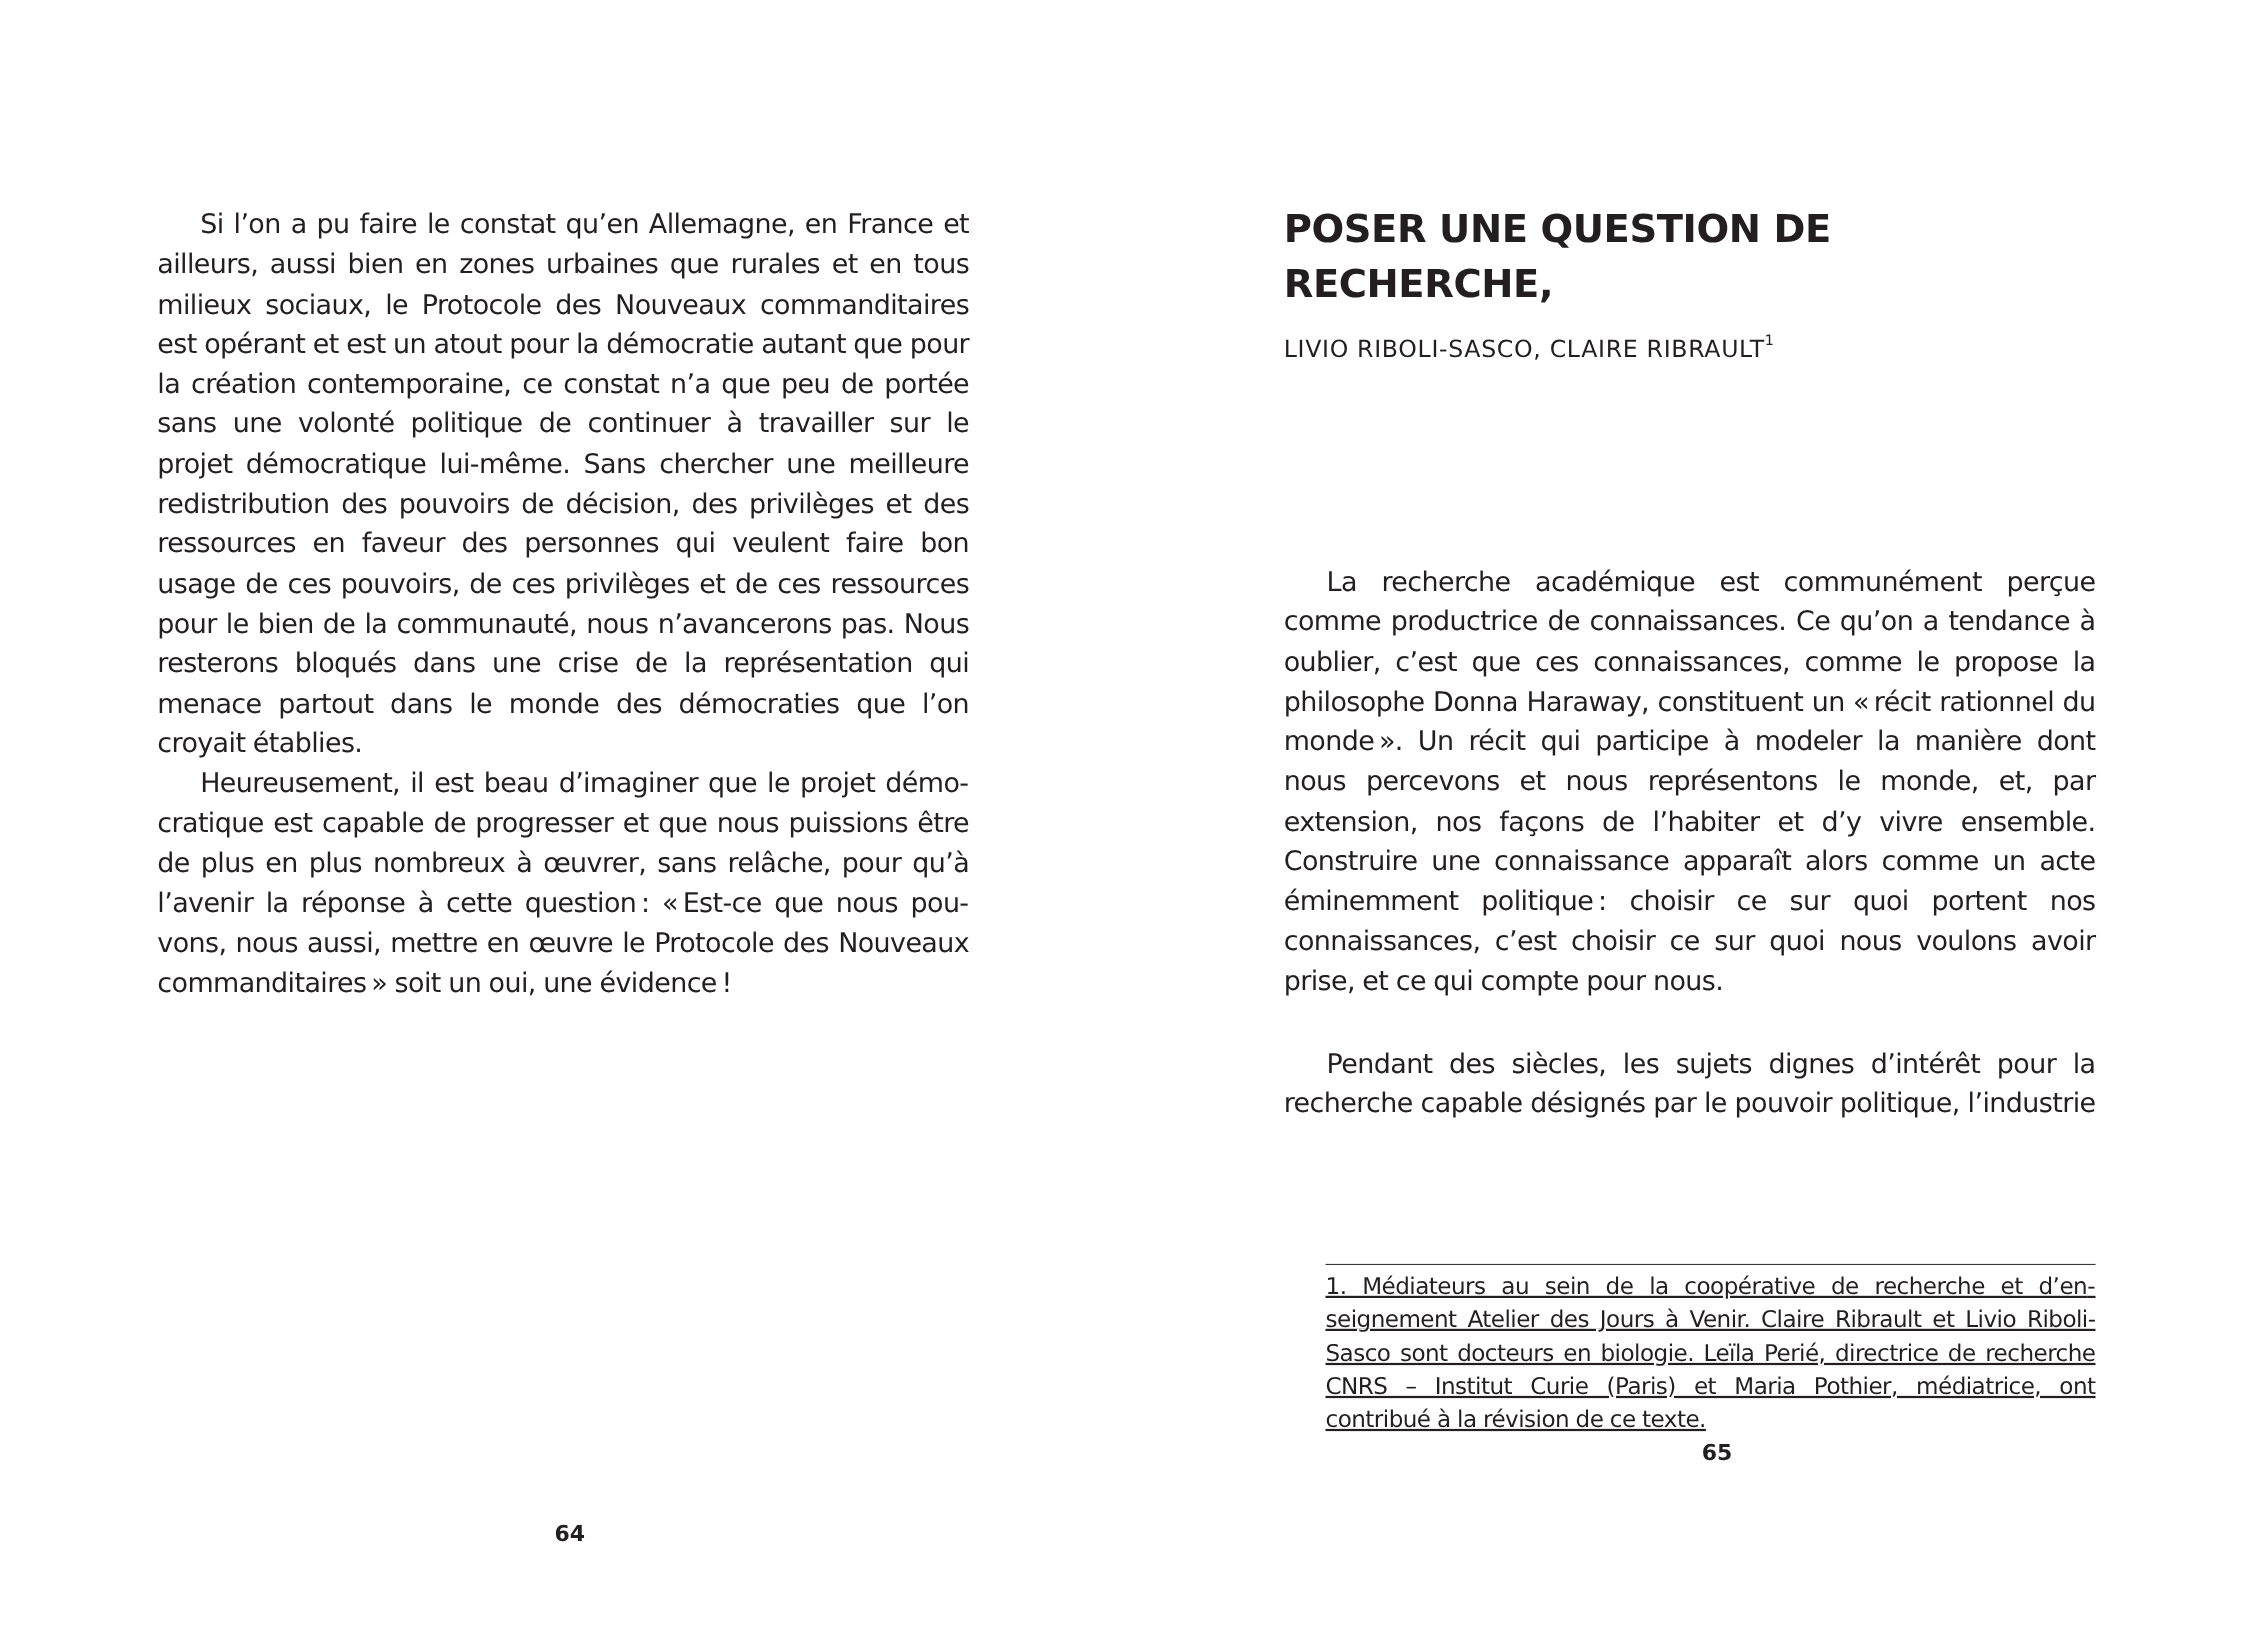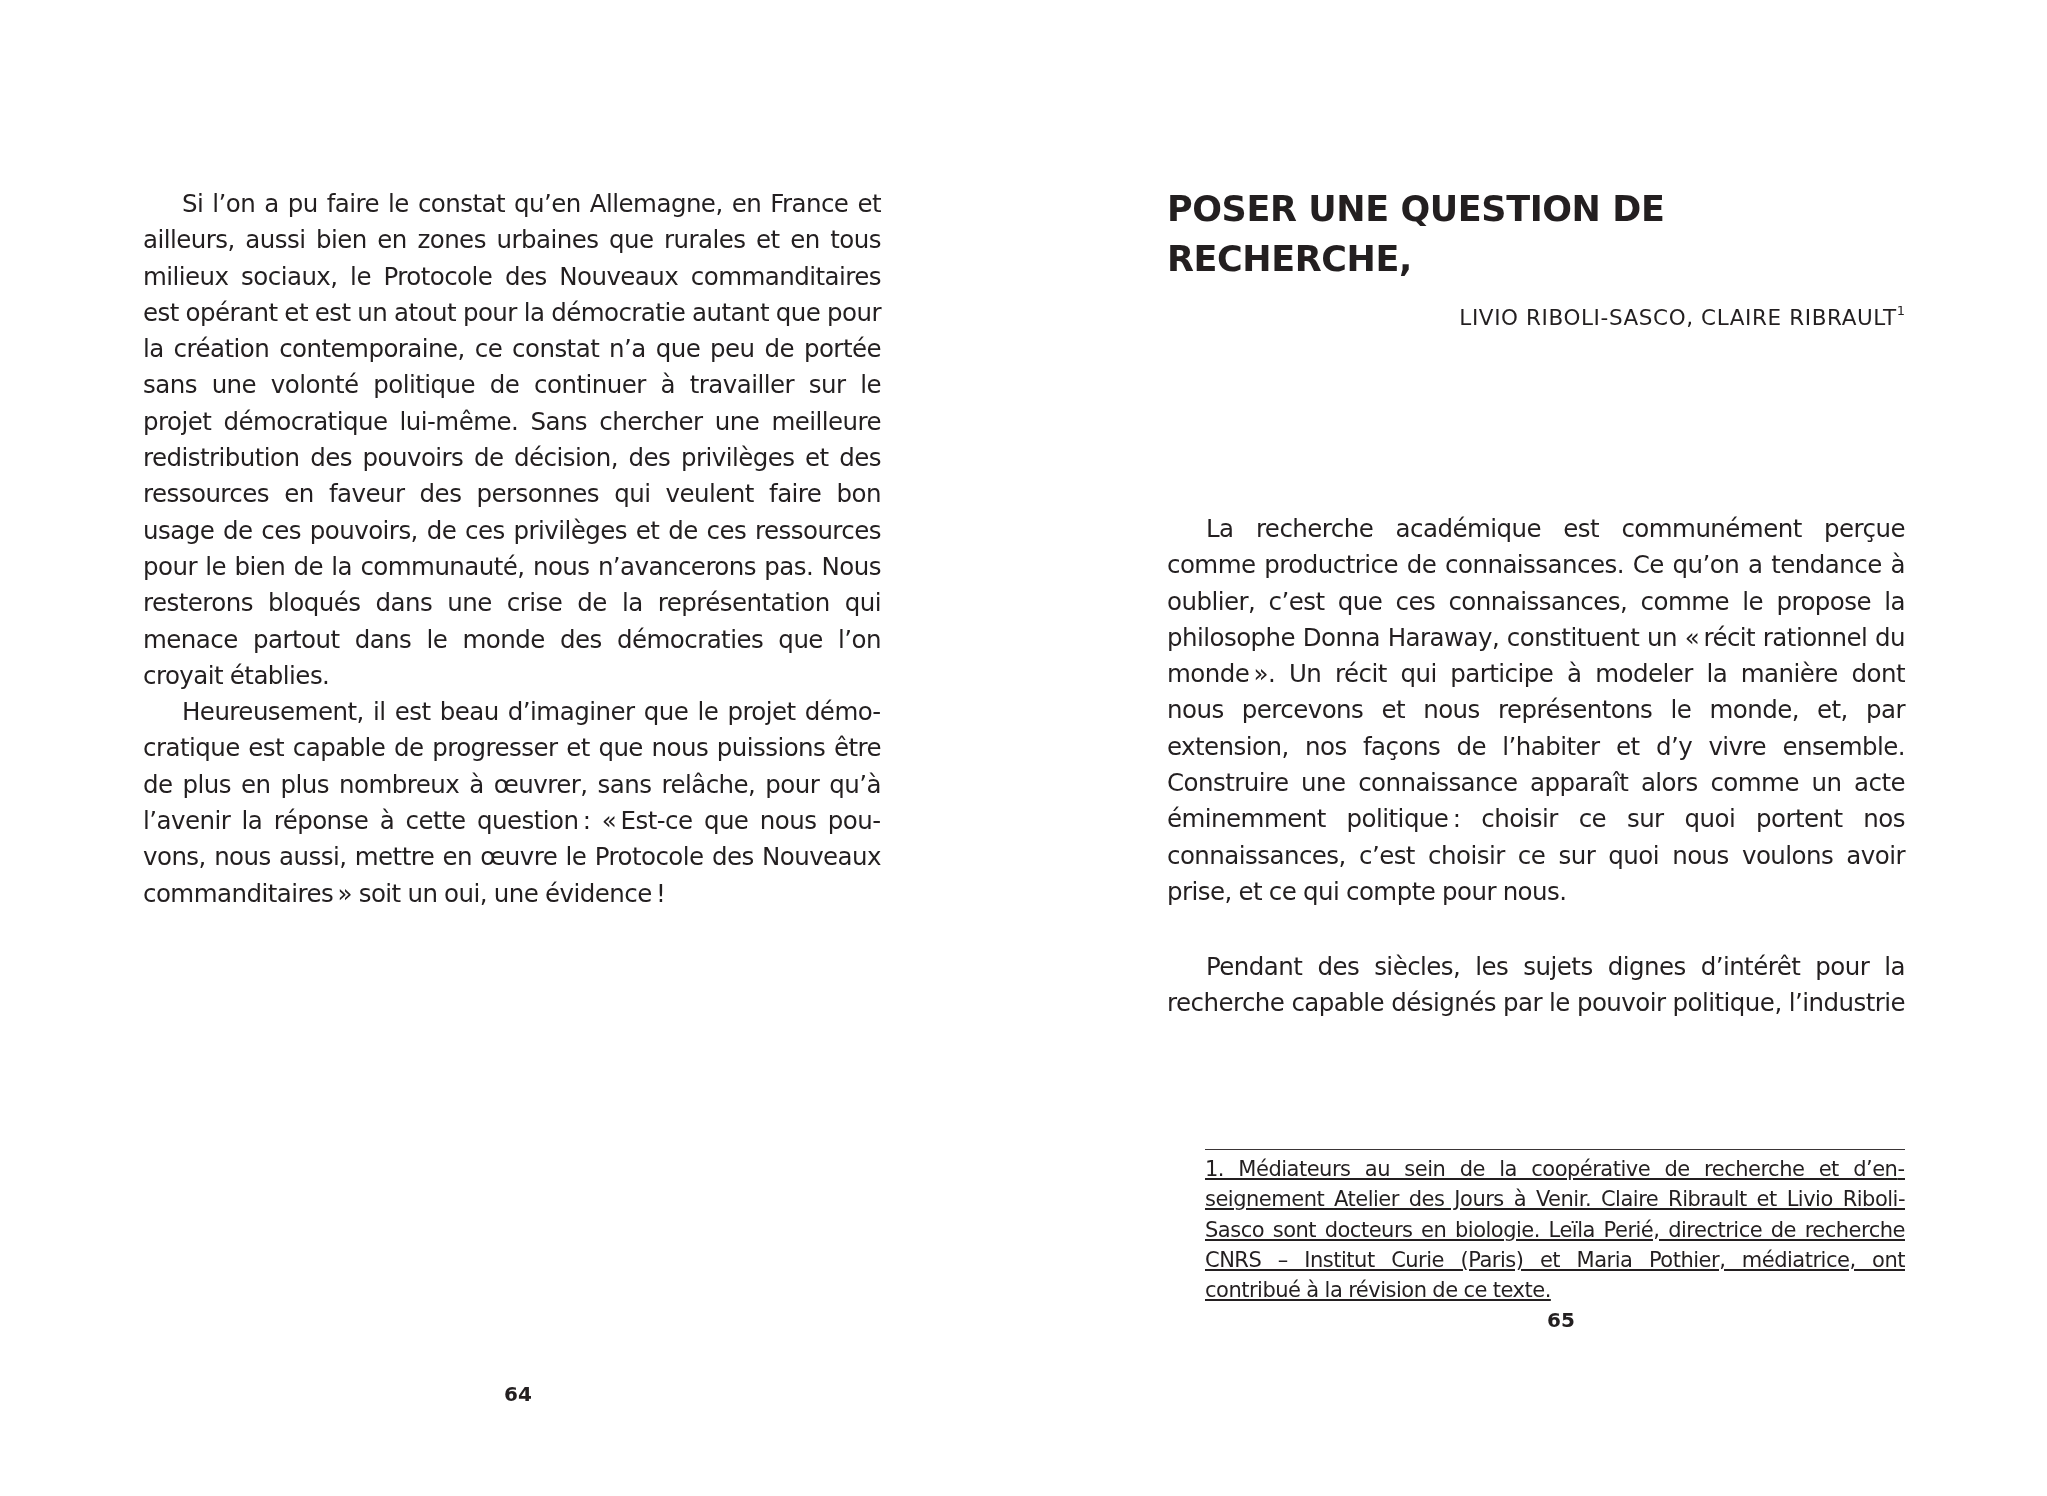--- a/index.html
+++ b/index.html
@@ -53,21 +53,21 @@
       letter-spacing: -0.4px;
       color: #231f20;
     }
     .chapter-title span { display: block; }
 
     .authors {
       position: absolute;
       left: 143px;
       top: 296px;
       width: 738px;
-      text-align: right;
+      text-align: left;
       font-size: 21.5px;
       letter-spacing: 0.6px;
       line-height: 34px;
     }
     .authors sup {
       font-size: 13px;
       position: relative;
       top: -2px;
       letter-spacing: 0;
     }

